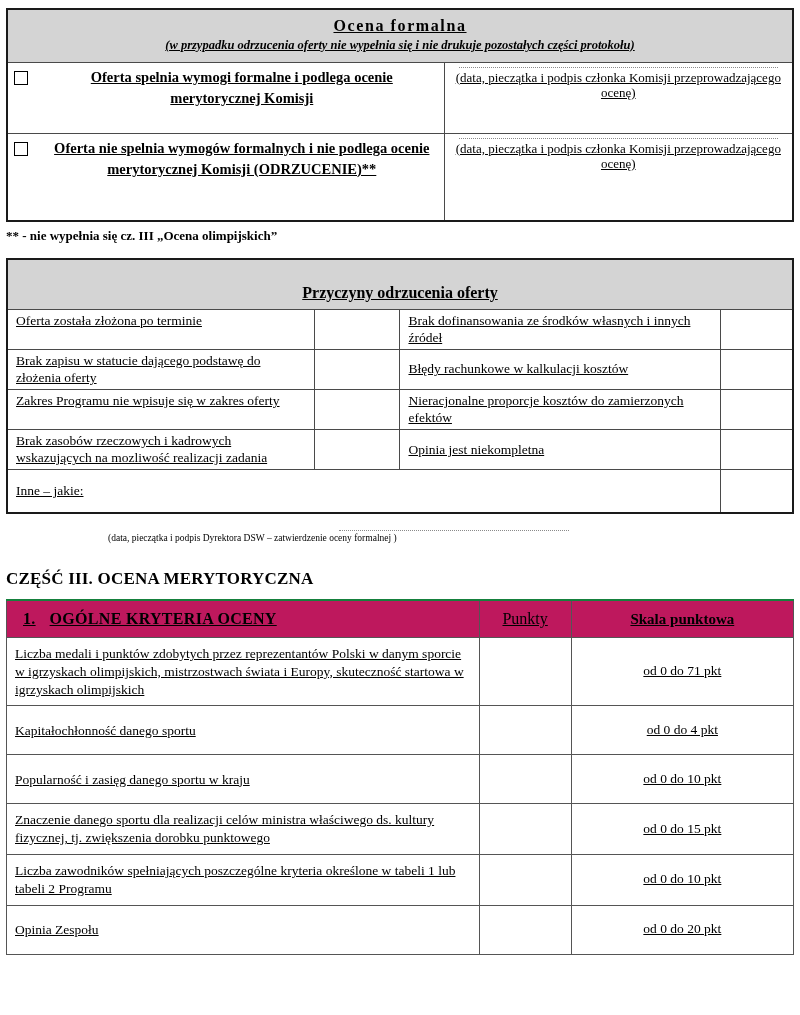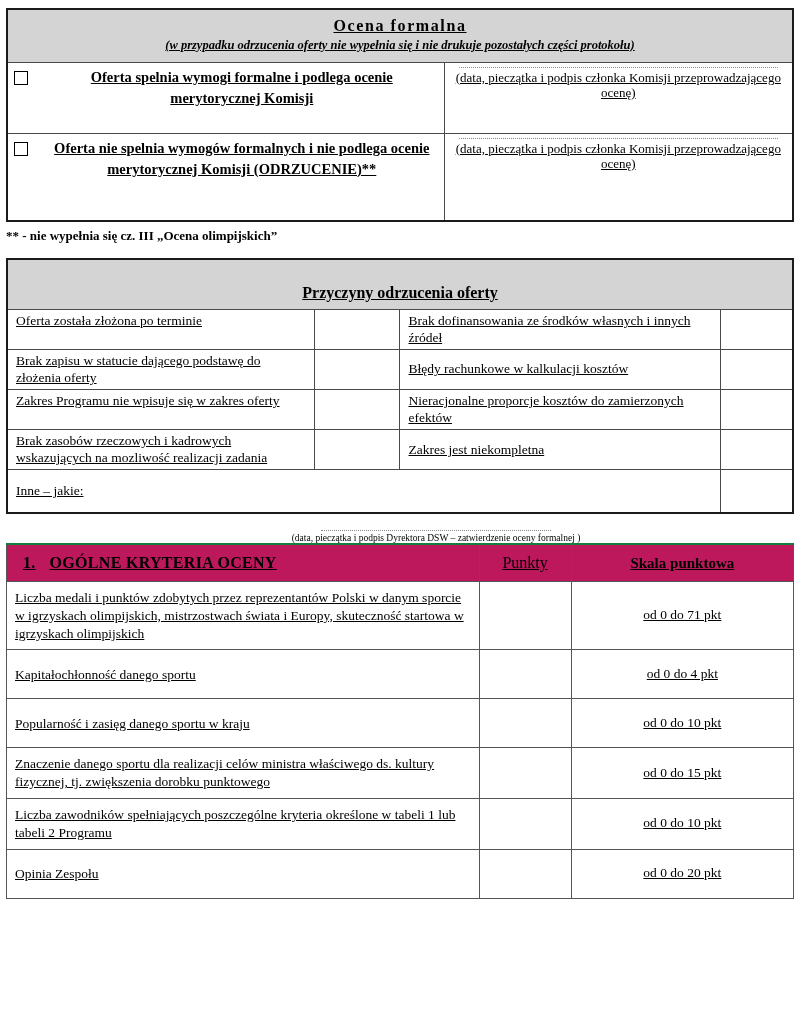--- a/index.html
+++ b/index.html
@@ -112,22 +112,21 @@
     font-weight: bold;
     font-size: 16px;
     padding: 23px 0 6px 0;
   }
   #reject-table .reason { padding: 2px 8px; line-height: 1.3; }
   #reject-table .mark { }
 
   
   .dir-sig {
     margin-top: 16px;
-    text-align: center;
-    padding-left: 72px;
+    padding-left: 108px;
   }
   .dir-sig .dotline2 {
     width: 230px;
     margin: 0 auto;
     border-top: 1px dotted #8a8a8a;
   }
   .dir-sig .cap {
     font-size: 9.5px;
     margin-top: 2px;
   }
@@ -250,37 +249,38 @@
         </tr>
         <tr>
           <td class="reason">Zakres Programu nie wpisuje się w zakres oferty</td>
           <td class="mark"></td>
           <td class="reason">Nieracjonalne proporcje kosztów do zamierzonych efektów</td>
           <td class="mark"></td>
         </tr>
         <tr>
           <td class="reason">Brak zasobów rzeczowych i kadrowych wskazujących na mozliwość realizacji zadania</td>
           <td class="mark"></td>
-          <td class="reason" style="vertical-align:middle">Zakres jest niekompletna</td>
+          <td class="reason" style="vertical-align:middle">Opinia jest niekompletna</td>
           <td class="mark"></td>
         </tr>
 
         <tr>
           <td class="reason" colspan="3" style="height:38px;vertical-align:middle">Inne – jakie:</td>
           <td class="mark"></td>
         </tr>
       </tbody>
     </table>
   </div>
 
   <div class="dir-sig">
     <div class="dotline2"></div>
     <div class="cap">(data, pieczątka i podpis Dyrektora DSW – zatwierdzenie oceny formalnej )</div>
   </div>
 
+  <div class="part-heading">CZĘŚĆ III. OCENA MERYTORYCZNA</div>
 
   <table class="doc" id="crit-table">
     <colgroup>
       <col style="width:472px">
         <col style="width:92px">
         <col style="width:222px">
     </colgroup>
     <tbody>
       <tr>
         <td class="hdr-cell hdr-main">

